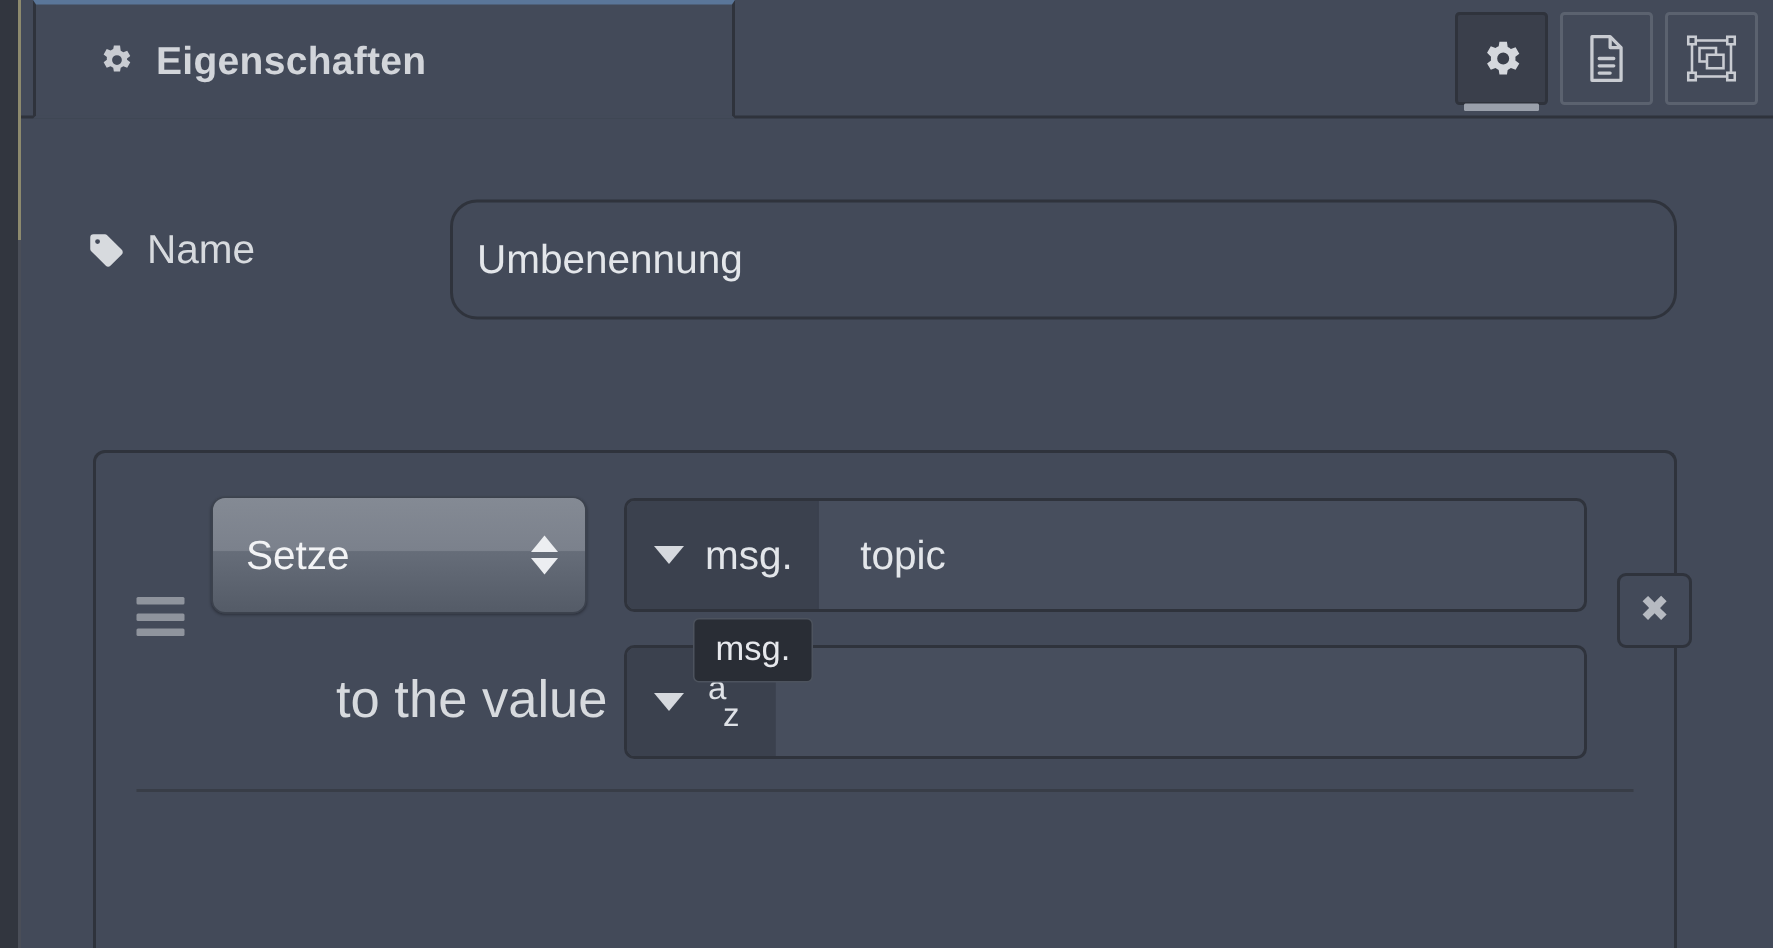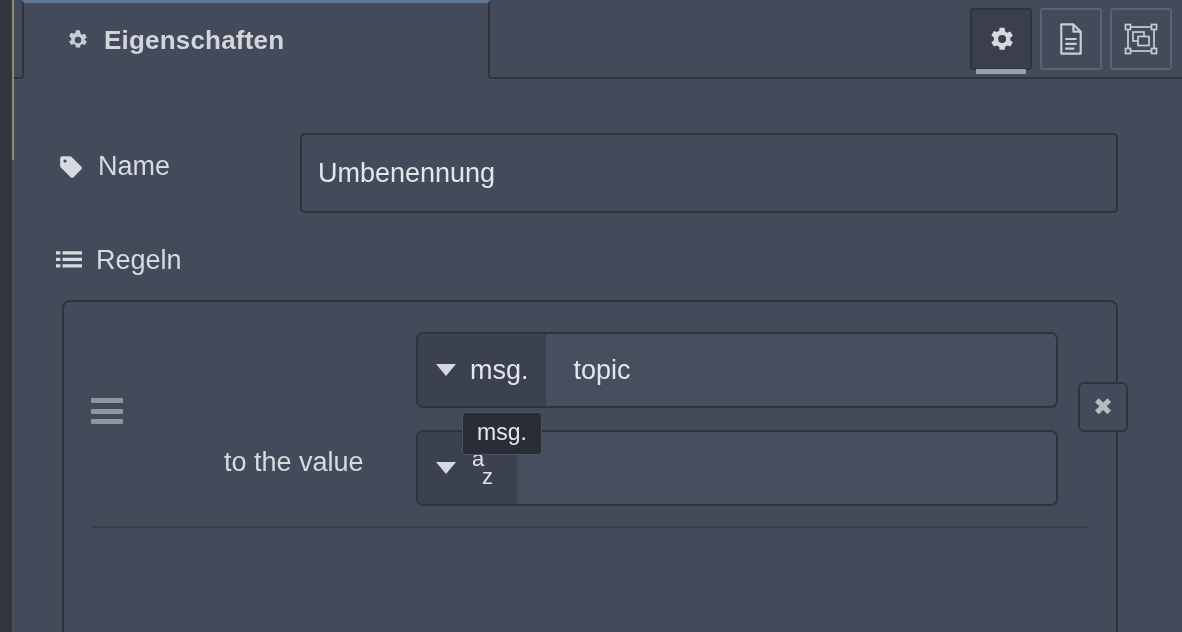--- a/index.html
+++ b/index.html
@@ -158,21 +158,21 @@
 
   .name-input {
     position: absolute;
     left: 286px;
     top: 0;
     width: 818px;
     height: 80px;
     box-sizing: border-box;
     background: #434a59;
     border: 2px solid #2f333c;
-    border-radius: 5px;
+    border-radius: 18px;
     color: #e3e6ea;
     font-family: "Liberation Sans", sans-serif;
     font-size: 27px;
     padding: 0 16px;
     outline: none;
   }
 
   .lbl-rules {
     position: absolute;
     left: 42px;
@@ -308,21 +308,21 @@
   }
 
   .ti-topic { left: 352px; top: 30px; width: 642px; }
   .ti-value-row { left: 352px; top: 128px; width: 642px; }
 
   .to-the-value {
     position: absolute;
     left: 160px;
     top: 145px;
     color: #d7dade;
-    font-size: 27px;
+    font-size: 35px;
   }
 
   
   .del-btn {
     position: absolute;
     left: 1014px;
     top: 80px;
     width: 50px;
     height: 50px;
     box-sizing: border-box;
@@ -428,44 +428,38 @@
           <span class="ic">
             <svg class="icon-svg" width="26" height="26" viewBox="0 0 24 24" fill="#d7dade">
               <path d="M21.4 11.6l-9-9A2 2 0 0011 2H4a2 2 0 00-2 2v7c0 .5.2 1 .6 1.4l9 9c.8.8 2 .8 2.8 0l7-7c.8-.8.8-2 0-2.8zM6.5 8A1.5 1.5 0 116.5 5a1.5 1.5 0 010 3z"></path>
             </svg>
           </span>
           <span>Name</span>
         </div>
         <input class="name-input" type="text" value="Umbenennung" placeholder="Name" style="">
       </div>
 
-      <div class="field-label lbl-rules">
-        <span class="ic">
-          <svg class="icon-svg" width="26" height="24" viewBox="0 0 24 22" fill="#d7dade">
-            <rect x="0" y="2" width="4" height="3"></rect>
-            <rect x="0" y="8" width="4" height="3"></rect>
-            <rect x="0" y="14" width="4" height="3"></rect>
-            <rect x="6" y="2" width="18" height="3"></rect>
-            <rect x="6" y="8" width="18" height="3"></rect>
-            <rect x="6" y="14" width="18" height="3"></rect>
-          </svg>
-        </span>
-        <span>Regeln</span>
-      </div>
 
       <div class="rules-box">
 
         <div class="rule">
 
           <div class="drag-handle">
             <span></span>
               <span></span>
               <span></span>
           </div>
 
+          <div class="setze-select">
+            <span class="txt">Setze</span>
+            <span class="setze-arrows">
+              <span class="tri-up"></span>
+              <span class="tri-down"></span>
+            </span>
+          </div>
 
           <div class="typed-input ti-topic">
             <div class="ti-type">
               <span class="ti-caret"></span>
               <span class="ti-type-label">msg.</span>
             </div>
             <div class="ti-value">topic</div>
           </div>
 
           <div class="to-the-value">to the value</div>

